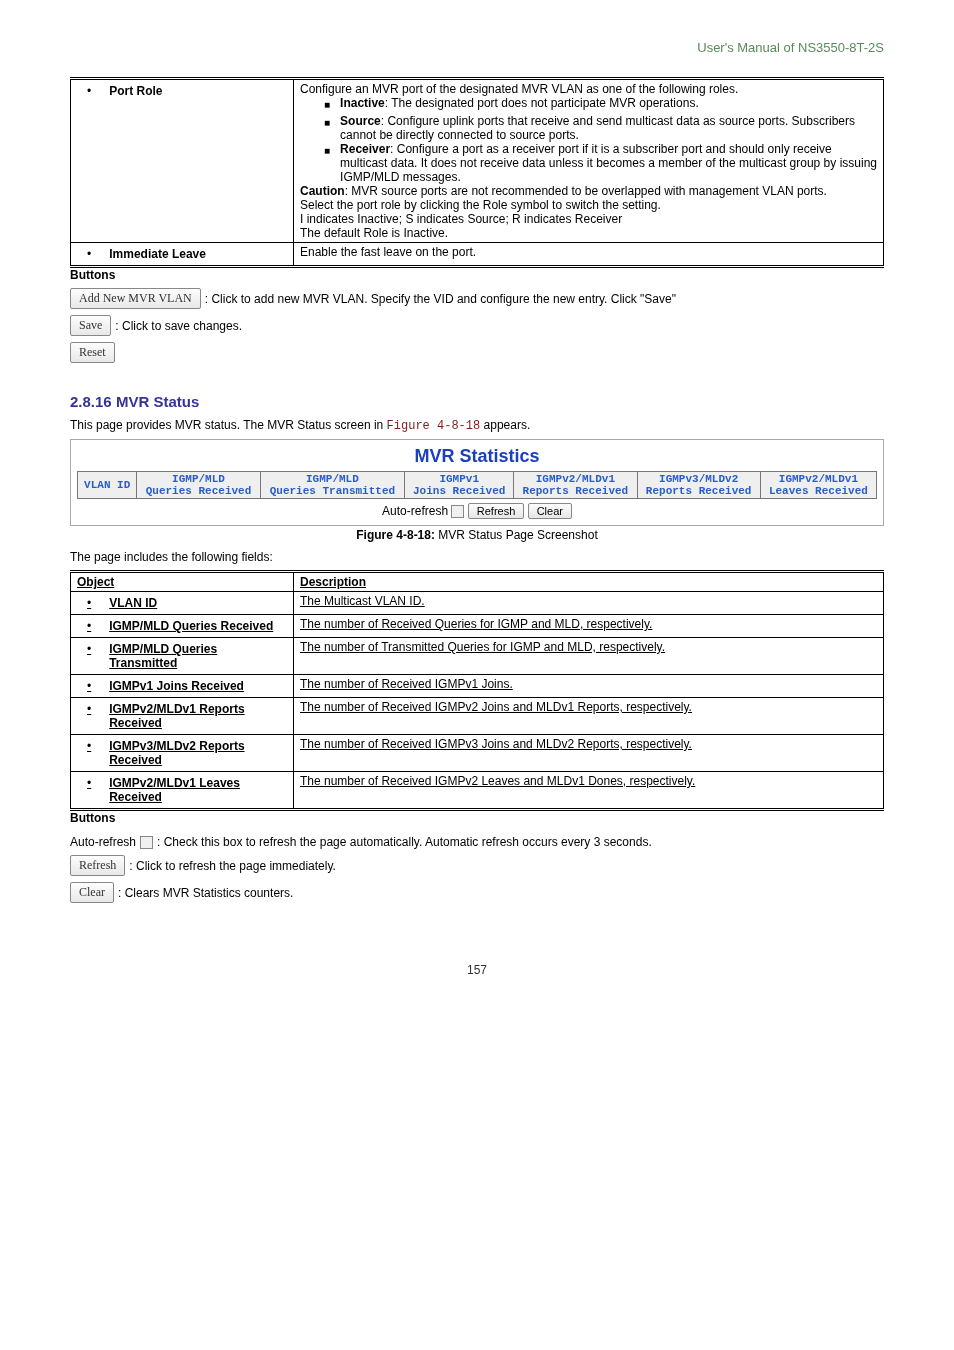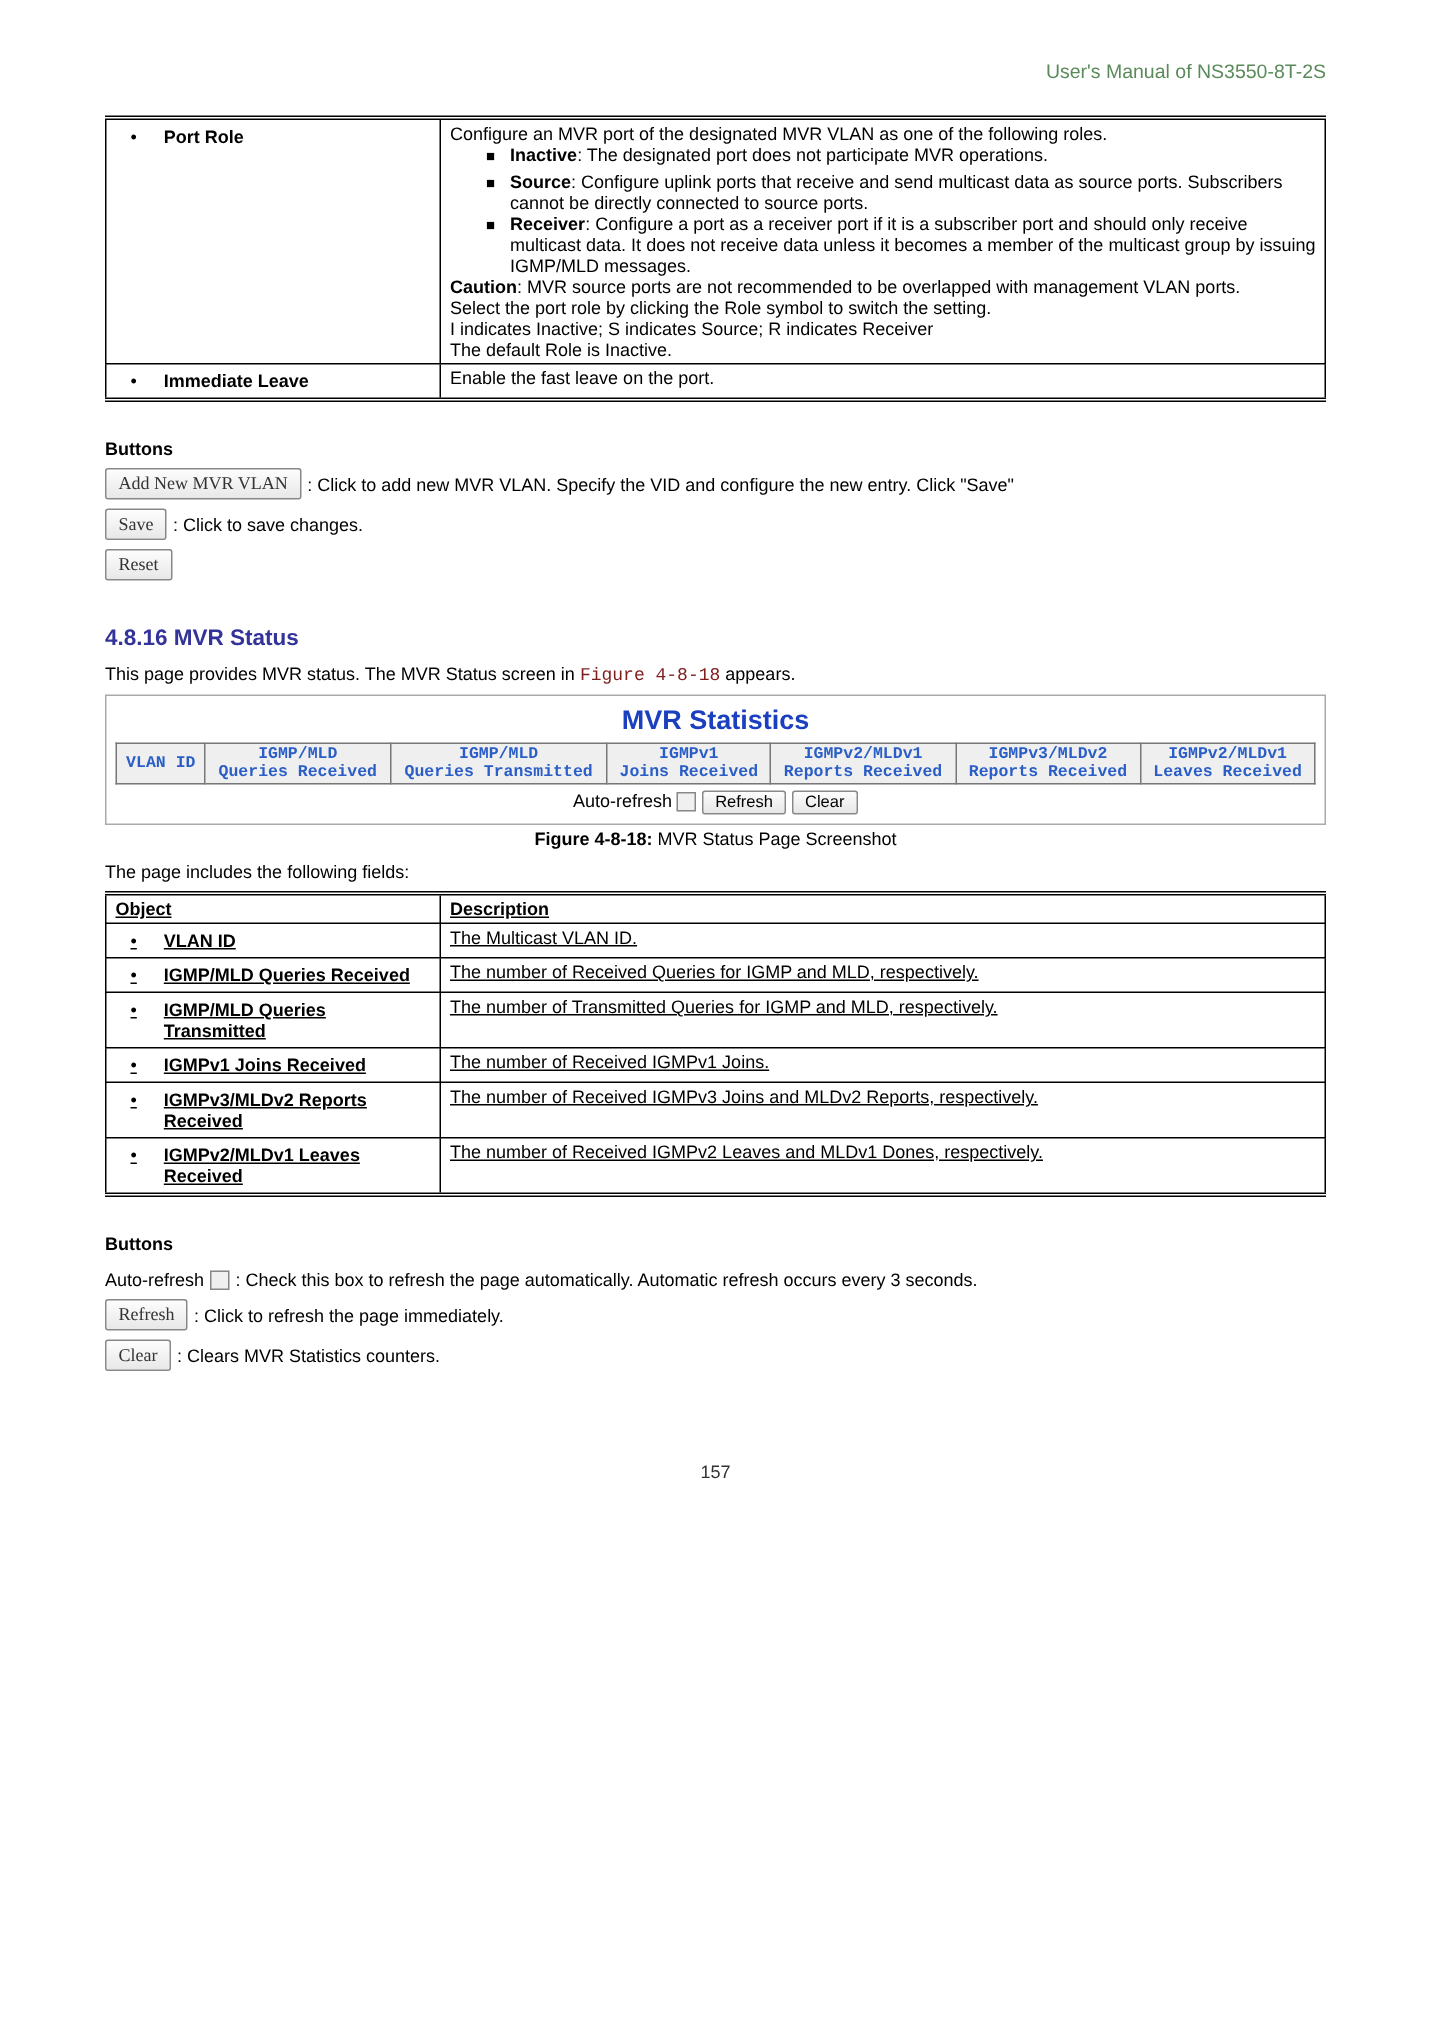--- a/index.html
+++ b/index.html
@@ -13,21 +13,20 @@
   }
   .header {
     text-align: right;
     color: #5a8a5a;
     font-size: 13px;
     margin-bottom: 22px;
   }
   table.data-table {
     width: 100%;
     border-collapse: collapse;
-    margin-bottom: 24px;
   }
   table.data-table td, table.data-table th {
     border: 1px solid #000;
     padding: 2px 6px;
     vertical-align: top;
   }
   .thick-top { border-top: 3px double #000 !important; }
   .thick-bottom { border-bottom: 3px double #000 !important; }
   .obj-col { width: 210px; }
   .bullet-item { display:flex; gap:18px; padding:2px 10px;}
@@ -155,21 +154,21 @@
 </div>
 <div class="button-desc-row">
   <span class="btn-img">Save</span>
   <span>: Click to save changes.</span>
 </div>
 <div class="button-desc-row">
   <span class="btn-img">Reset</span>
 </div>
 
 <div class="section-title">
-  <span>4.8.16</span>
+  <span>2.8.16</span>
   <span>MVR Status</span>
 </div>
 
 <div>
   <span>This page provides MVR status. The MVR Status screen in </span><span class="link">Figure 4-8-18</span><span> appears.</span>
 </div>
 
 <div class="screenshot-box">
   <div class="mvr-stats-title">MVR Statistics</div>
   <table class="stats-table">
@@ -256,20 +255,28 @@
         <td class="label-col ">
           <div class="bullet-item">
             <b>IGMPv1 Joins Received</b>
           </div>
         </td>
         <td class="">The number of Received IGMPv1 Joins.</td>
       </tr>
       <tr>
         <td class="label-col ">
           <div class="bullet-item">
+            <b>IGMPv2/MLDv1 Reports Received</b>
+          </div>
+        </td>
+        <td class="">The number of Received IGMPv2 Joins and MLDv1 Reports, respectively.</td>
+      </tr>
+      <tr>
+        <td class="label-col ">
+          <div class="bullet-item">
             <b>IGMPv3/MLDv2 Reports Received</b>
           </div>
         </td>
         <td class="">The number of Received IGMPv3 Joins and MLDv2 Reports, respectively.</td>
       </tr>
       <tr>
         <td class="label-col thick-bottom">
           <div class="bullet-item">
             <b>IGMPv2/MLDv1 Leaves Received</b>
           </div>

